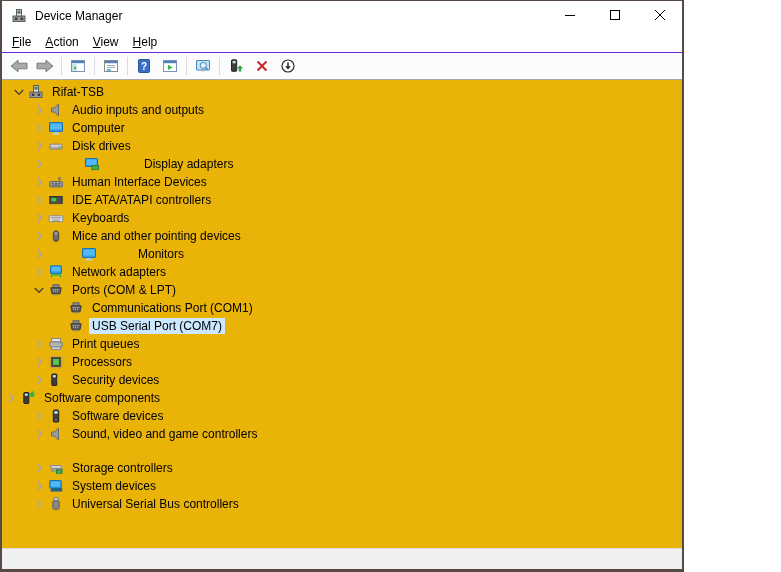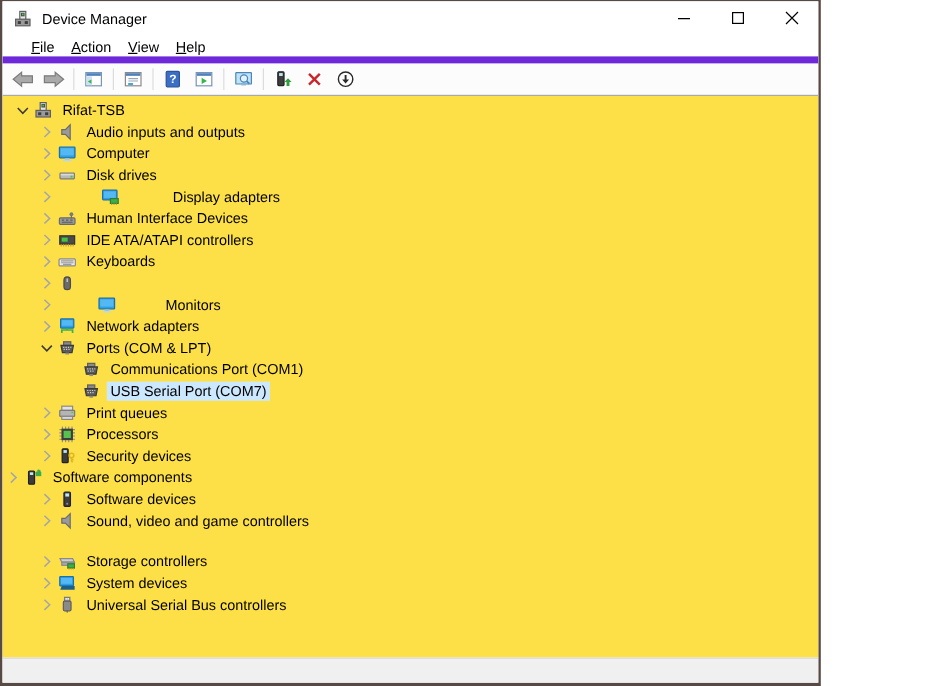--- a/index.html
+++ b/index.html
@@ -13,32 +13,32 @@
   }
 
   
   .titlebar { height:30px; flex:0 0 30px; display:flex; align-items:center; padding-left:9px; background:#fff; }
   .app-icon { width:16px; height:16px; display:inline-flex; }
   .title { margin-left:8px; font-size:12px; color:#000; }
   .win-controls { margin-left:auto; display:flex; height:100%; }
   .win-btn { width:45px; height:100%; display:flex; align-items:center; justify-content:center; background:none; border:none; padding:0; cursor:default; }
 
   
-  .menubar { height:22px; flex:0 0 22px; display:flex; align-items:center; padding-left:17px; border-bottom:6px solid #6d28d9; background:#fff; }
+  .menubar { height:22px; flex:0 0 22px; display:flex; align-items:center; padding-left:3px; border-bottom:1px solid #6d28d9; background:#fff; }
   .menu-item { display:inline-block; padding:2px 7px; font-size:12px; color:#000; }
   .menu-item::first-letter { text-decoration:underline; }
 
   
   .toolbar { height:27px; flex:0 0 27px; display:flex; align-items:center; padding-left:4px; border-bottom:1px solid #a9a9a9; background:#fcfcfc; }
   .tb-btn { width:26px; height:24px; display:flex; align-items:center; justify-content:center; background:none; border:none; padding:0; }
   .tb-ic { display:inline-flex; }
   .tb-sep { width:1px; height:18px; background:#dcdcdc; margin:0 3px; flex:0 0 1px; }
 
   
-  .tree { flex:1 1 auto; background:#fde047; padding-top:3px; overflow:hidden; }
+  .tree { flex:1 1 auto; background:#eab308; padding-top:3px; overflow:hidden; }
   .tree-row { height:18px; display:flex; align-items:center; font-size:12px; color:#000; white-space:nowrap; }
   .chevron { width:18px; height:16px; flex:0 0 18px; display:inline-flex; align-items:center; justify-content:center; }
   .node-icon { width:16px; height:16px; flex:0 0 16px; margin-right:5px; display:inline-flex; }
   .node-label { padding:1px 3px; line-height:14px; }
   .tree-row.selected .node-label { background:#cce8ff; }
 
   
   .statusbar { height:21px; flex:0 0 21px; background:#f0f0f0; border-top:1px solid #d9d9d9; font-size:12px; padding:2px 8px; color:#333; }
 </style>
 </head>
@@ -306,20 +306,21 @@
           <svg width="16" height="16" viewBox="0 0 16 16">
             <path d="M6 3.8 L10.4 8 L6 12.2" fill="none" stroke="#a6a6a6" stroke-width="1.3"></path>
           </svg>
         </span>
         <span class="node-icon">
           <svg width="16" height="16" viewBox="0 0 16 16">
             <rect x="5.3" y="2.8" width="5.4" height="10.6" rx="2.7" fill="#6b6b6b" stroke="#4a4a4a"></rect>
             <line x1="8" y1="4" x2="8" y2="7" stroke="#d9d9d9" stroke-width="1"></line>
           </svg>
         </span>
+        <span class="node-label">Mice and other pointing devices</span>
       </div>
       <div class="tree-row" style="padding-left: 28px; gap: 33px;">
         <span class="chevron">
           <svg width="16" height="16" viewBox="0 0 16 16">
             <path d="M6 3.8 L10.4 8 L6 12.2" fill="none" stroke="#a6a6a6" stroke-width="1.3"></path>
           </svg>
         </span>
         <span class="node-icon">
           <svg width="16" height="16" viewBox="0 0 16 16">
             <rect x="1.5" y="2.5" width="13" height="9" rx="0.6" fill="#2aa0e8" stroke="#1b6fae"></rect>

